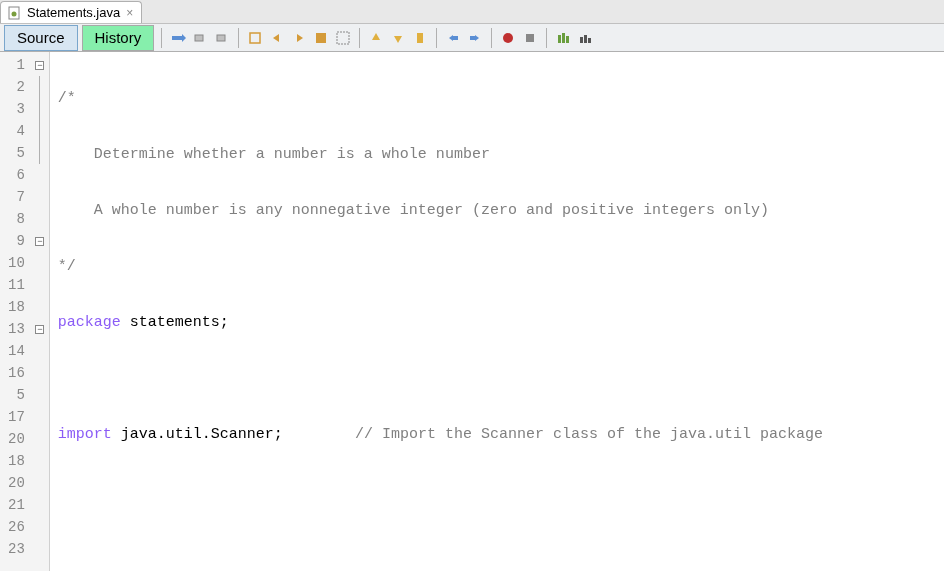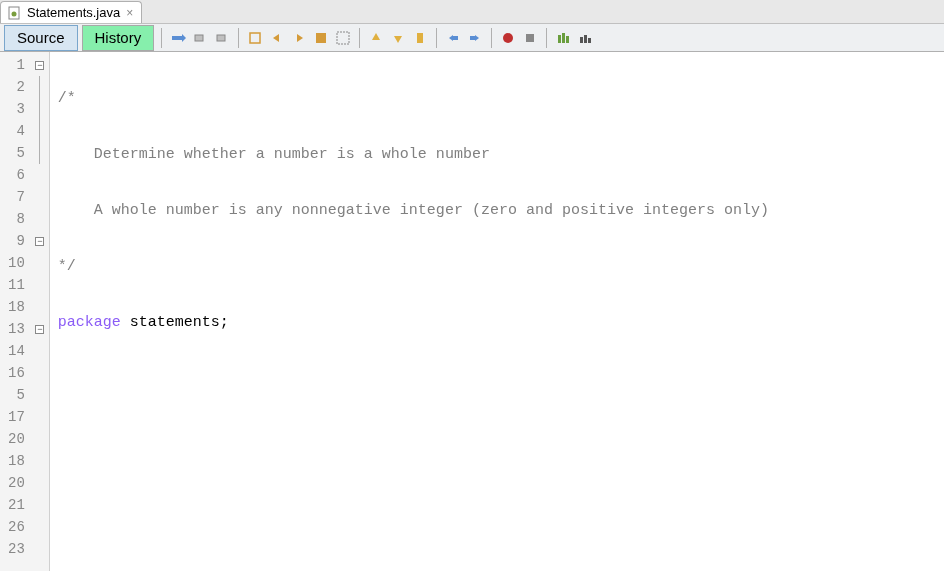--- a/index.html
+++ b/index.html
@@ -333,20 +333,21 @@
     </div>
   </div>
 
   <div class="code-area">
     <div class="line"><span class="c-comment">/*</span></div>
     <div class="line"><span class="c-comment">    Determine whether a number is a whole number</span></div>
     <div class="line"><span class="c-comment">    A whole number is any nonnegative integer (zero and positive integers only)</span></div>
     <div class="line"><span class="c-comment">*/</span></div>
     <div class="line"><span class="c-keyword">package</span><span> statements;</span></div>
     <div class="line"></div>
+    <div class="line"><span class="c-keyword">import</span><span> java.util.Scanner;        </span><span class="c-comment">// Import the Scanner class of the java.util package</span></div>
     
     
     
     
     
     
     
     
     
     

